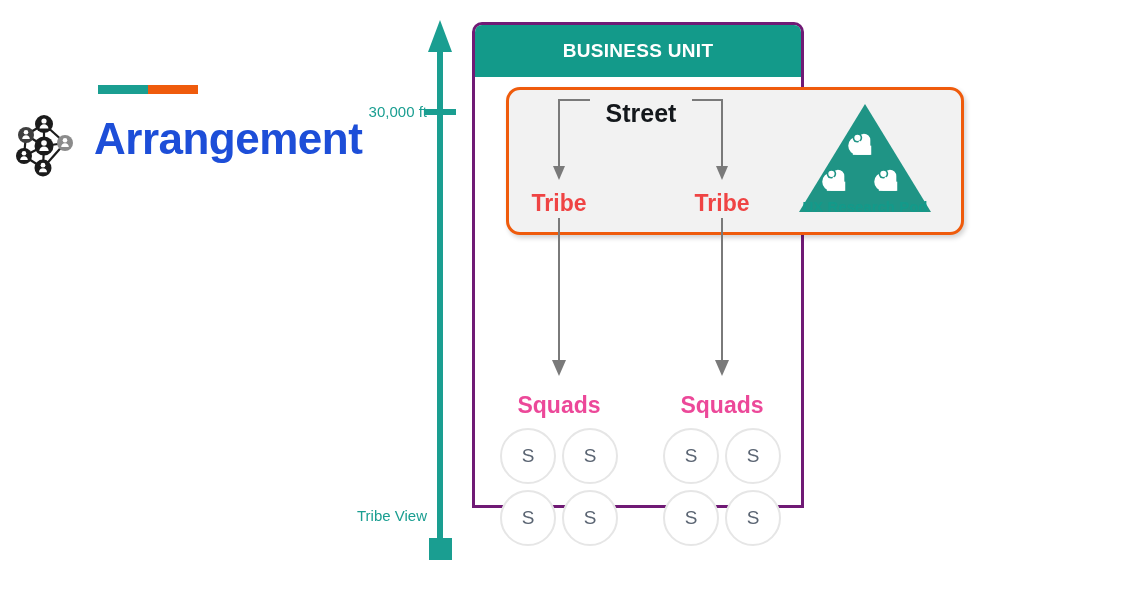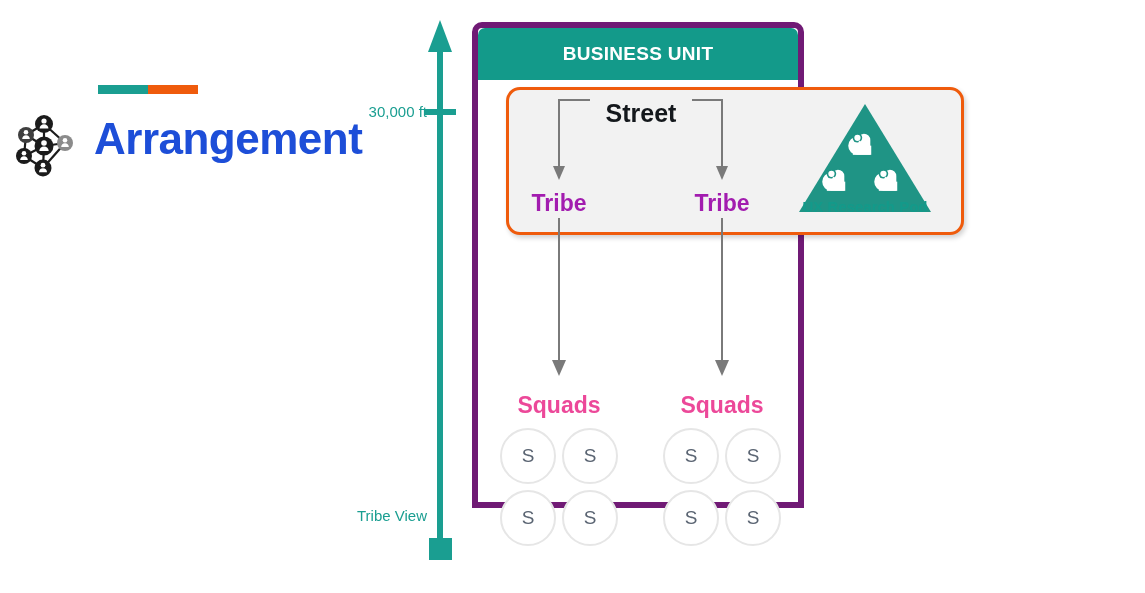--- a/index.html
+++ b/index.html
@@ -26,21 +26,21 @@
   .axis-label{
     position:absolute;text-align:left;white-space:nowrap;
     color:#1a9e91;font-size:15px;
   }
   .axis-label.top{right:718px;top:103px;}
   .axis-label.bottom{right:718px;top:507px;}
 
   
   .bu-card{
     position:absolute;left:472px;top:22px;width:332px;height:486px;
-    border:6px solid #701a75;border-radius:10px 10px 0 0;
+    border:3px solid #701a75;border-radius:10px 10px 0 0;
     background:#ffffff;box-sizing:border-box;padding-left:36px;
   }
   .bu-header{
     position:absolute;left:0;top:0;width:100%;height:52px;
     background:#139a8a;border-radius:7px 7px 0 0;
     display:flex;align-items:center;justify-content:center;
   }
   .bu-header-text{
     color:#ffffff;font-size:19px;font-weight:bold;letter-spacing:.3px;
   }
@@ -51,21 +51,21 @@
     background:#f2f2f2;border:3px solid #ef5b0c;border-radius:14px;
     box-sizing:border-box;
     box-shadow:2px 3px 5px rgba(0,0,0,.18);
   }
   .domain-label{
     position:absolute;left:588px;top:99px;width:106px;text-align:center;
     font-size:25px;font-weight:bold;color:#14181c;
   }
   .tribe-label{
     position:absolute;top:190px;width:120px;text-align:center;
-    font-size:23px;font-weight:bold;color:#a21caf;
+    font-size:23px;font-weight:bold;color:#ef4444;
   }
   .tribe-label.t1{left:499px;}
   .tribe-label.t2{left:662px;}
 
   
   .pod{position:absolute;left:795px;top:100px;width:140px;height:118px;}
   .pod-label{
     position:absolute;left:795px;top:198px;width:140px;text-align:center;
     font-size:15px;font-weight:bold;color:#139a8a;
   }

